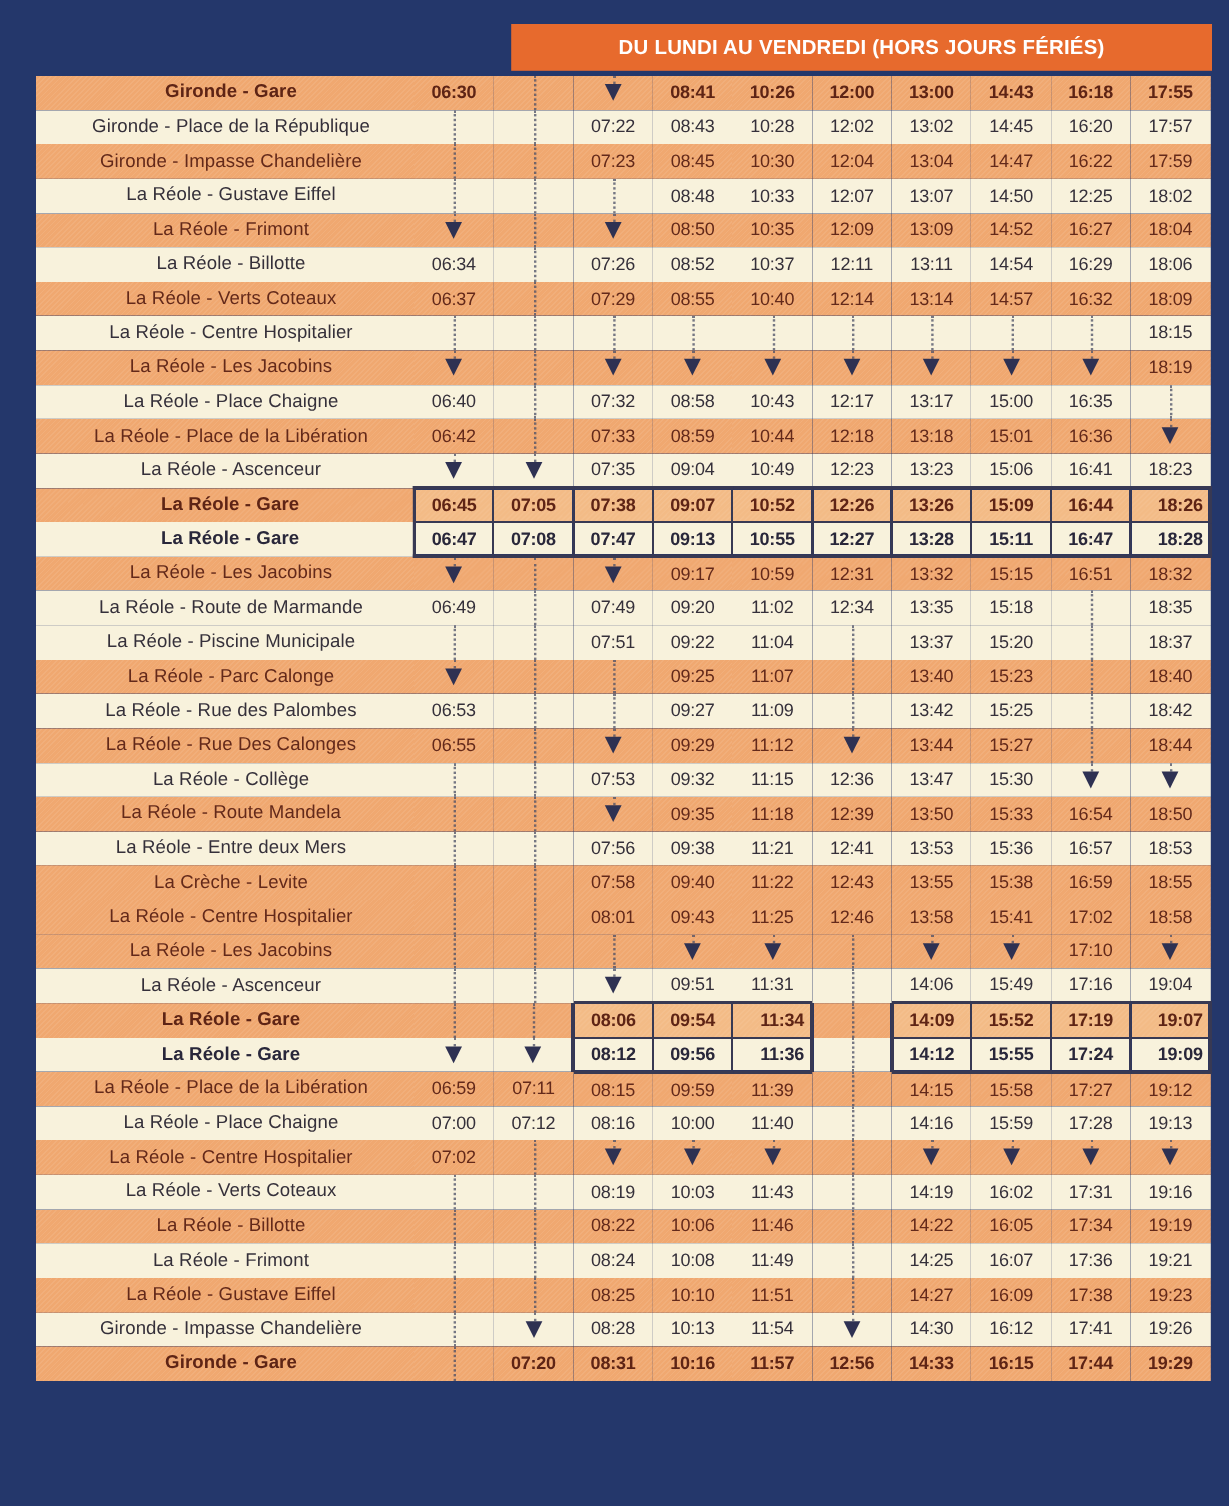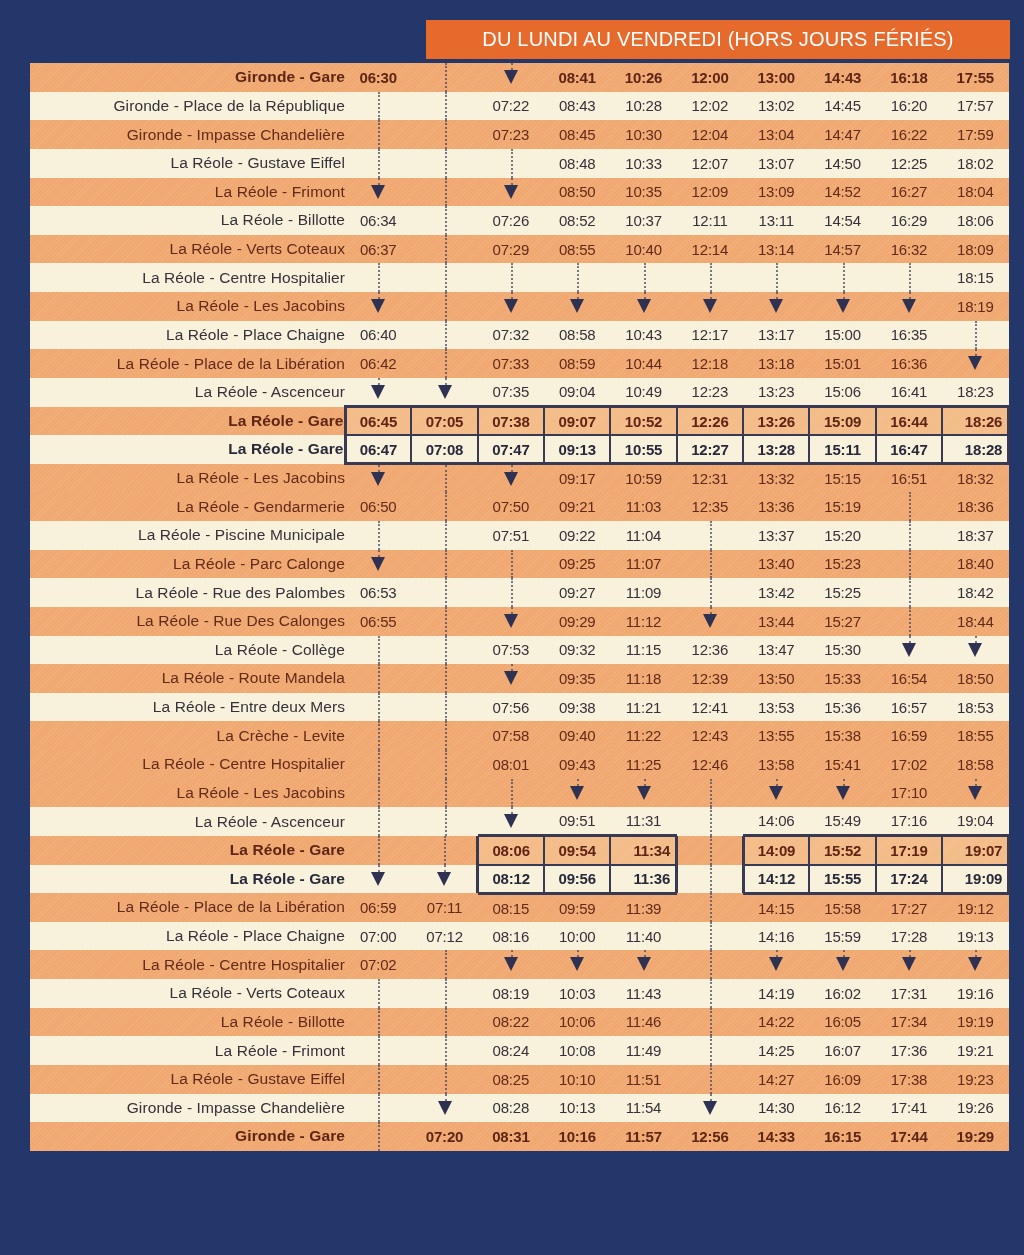--- a/index.html
+++ b/index.html
@@ -20,39 +20,39 @@
   body{
     width:1024px;height:1255px;
     background:var(--navy);
     position:relative;
     font-family:"Liberation Sans","DejaVu Sans",sans-serif;
     overflow:hidden;
   }
   .banner{
     position:absolute;left:426px;top:20px;width:584px;height:39px;
     background:var(--banner);
-    color:#fff;font-weight:normal;font-size:20px;letter-spacing:.2px;
+    color:#fff;font-weight:bold;font-size:17px;letter-spacing:.2px;
     display:flex;align-items:center;justify-content:center;
     white-space:nowrap;
   }
   table.timetable{
     position:absolute;left:30px;top:63px;width:980px;
     border-collapse:collapse;table-layout:fixed;
   }
   col.stopcol{width:315px;}
   tr{height:28.63px;}
   td{padding:0;vertical-align:middle;overflow:hidden;}
   tr.orange td{
     background-color:var(--orange);
     background-image:repeating-linear-gradient(135deg,rgba(255,255,255,.08) 0 1px,transparent 1px 3px);
     color:var(--txt-orange);
   }
   tr.cream td{background-color:var(--cream);color:var(--txt-cream);}
   td.stop{
-    text-align:right;padding-left:10px;font-size:15.5px;letter-spacing:.1px;
+    text-align:center;padding-left:10px;font-size:15.5px;letter-spacing:.1px;
     white-space:nowrap;
   }
   td.cell{text-align:center;position:relative;font-size:15px;letter-spacing:-.2px;}
   tr.bold td{font-weight:bold;}
   tr.orange.bold td{color:var(--bold-orange);}
   tr.cream.bold td{color:var(--bold-cream);}
   
   .dots{
     position:absolute;left:50%;top:0;bottom:0;width:0;
     border-left:2px dotted var(--dot);opacity:.75;
@@ -382,36 +382,36 @@
           <span class="arrow"></span>
         </td>
         <td class="cell">09:17</td>
         <td class="cell">10:59</td>
         <td class="cell">12:31</td>
         <td class="cell">13:32</td>
         <td class="cell">15:15</td>
         <td class="cell">16:51</td>
         <td class="cell">18:32</td>
       </tr>
-      <tr class="orange">
-        <td class="stop">La Réole - Gendarmerie</td>
-        <td class="cell">06:50</td>
-        <td class="cell">
-          <span class="dots"></span>
-        </td>
-        <td class="cell">07:50</td>
-        <td class="cell">09:21</td>
-        <td class="cell">11:03</td>
-        <td class="cell">12:35</td>
-        <td class="cell">13:36</td>
-        <td class="cell">15:19</td>
-        <td class="cell">
-          <span class="dots"></span>
-        </td>
-        <td class="cell">18:36</td>
+      <tr class="cream">
+        <td class="stop">La Réole - Route de Marmande</td>
+        <td class="cell">06:49</td>
+        <td class="cell">
+          <span class="dots"></span>
+        </td>
+        <td class="cell">07:49</td>
+        <td class="cell">09:20</td>
+        <td class="cell">11:02</td>
+        <td class="cell">12:34</td>
+        <td class="cell">13:35</td>
+        <td class="cell">15:18</td>
+        <td class="cell">
+          <span class="dots"></span>
+        </td>
+        <td class="cell">18:35</td>
       </tr>
       <tr class="cream">
         <td class="stop">La Réole - Piscine Municipale</td>
         <td class="cell">
           <span class="dots"></span>
         </td>
         <td class="cell">
           <span class="dots"></span>
         </td>
         <td class="cell">07:51</td>

